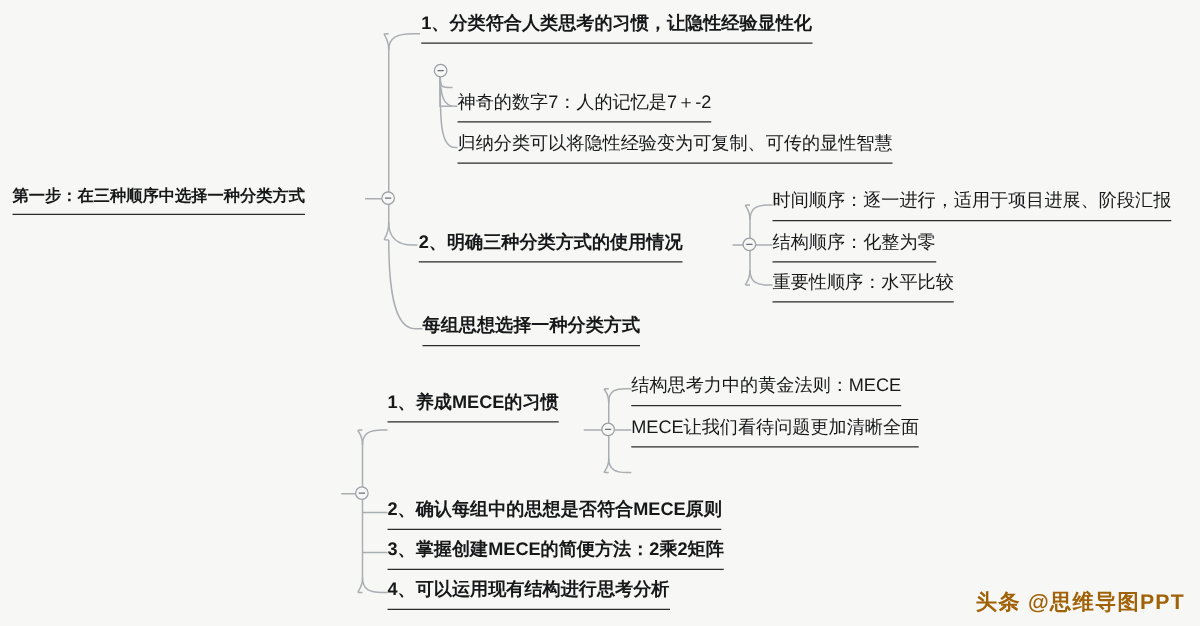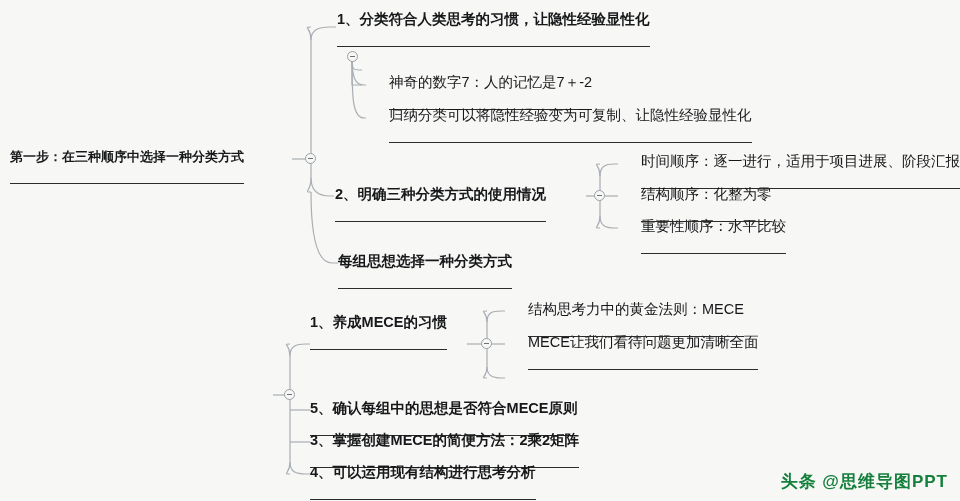--- a/index.html
+++ b/index.html
@@ -38,25 +38,24 @@
     font-size: 13px;
     font-weight: bold;
   }
   .node.lvl1 {
     font-size: 14.5px;
     font-weight: bold;
   }
   .node.lvl2 {
     font-size: 14.5px;
     font-weight: normal;
-    margin-left: 23px;
   }
   .underline {
     border-bottom: 1.5px solid #2b2b2b;
-    padding-bottom: 18px;
+    padding-bottom: 6px;
   }
   .collapse-dot {
     position: absolute;
     width: 11px;
     height: 11px;
     border-radius: 50%;
     background: #f7f7f5;
     border: 1px solid #9aa0a6;
     box-sizing: border-box;
   }
@@ -67,21 +66,21 @@
     top: 4px;
     width: 5px;
     height: 1px;
     background: #6b7177;
   }
   .watermark {
     position: absolute;
     right: 12px;
     bottom: 8px;
     font-size: 17px;
-    color: #15803d;
+    color: #a16207;
     letter-spacing: 1px;
     font-weight: bold;
   }
 </style>
 </head>
 <body>
 
 <div id="canvas">
 
   <svg id="edges" viewBox="0 0 960 501">
@@ -127,40 +126,40 @@
     </g>
   </svg>
 
   <div class="node root underline" style="left:10px; top:149px;">第一步：在三种顺序中选择一种分类方式</div>
   <div class="collapse-dot" style="left:305px; top:153px;"></div>
 
   <div class="node lvl1 underline" style="left:337px; top:11px;">1、分类符合人类思考的习惯，让隐性经验显性化</div>
   <div class="collapse-dot" style="left:347px; top:51px;"></div>
 
   <div class="node lvl2 underline" style="left:366px; top:74px;">神奇的数字7：人的记忆是7＋-2</div>
-  <div class="node lvl2 underline" style="left:366px; top:107px;">归纳分类可以将隐性经验变为可复制、让隐性经验显性化</div>
+  <div class="node lvl2 underline" style="left:366px; top:107px;">归纳分类可以将隐性经验变为可复制、可传的显性智慧</div>
 
   <div class="node lvl1 underline" style="left:335px; top:186px;text-align:right;">2、明确三种分类方式的使用情况</div>
   <div class="collapse-dot" style="left:594px; top:190px;"></div>
 
   <div class="node lvl2 underline" style="left:618px; top:153px;">时间顺序：逐一进行，适用于项目进展、阶段汇报</div>
   <div class="node lvl2 underline" style="left:618px; top:218px;">重要性顺序：水平比较</div>
   <div class="node lvl2 underline" style="left:618px; top:186px;">结构顺序：化整为零</div>
 
   <div class="node lvl1 underline" style="left:338px; top:253px;">每组思想选择一种分类方式</div>
 
   <div class="collapse-dot" style="left:284px; top:389px;"></div>
 
   <div class="node lvl1 underline" style="left:310px; top:314px;">1、养成MECE的习惯</div>
   <div class="collapse-dot" style="left:481px; top:338px;"></div>
 
   <div class="node lvl2 underline" style="left:505px; top:334px;">MECE让我们看待问题更加清晰全面</div>
   <div class="node lvl2 underline" style="left:505px; top:301px;">结构思考力中的黄金法则：MECE</div>
 
-  <div class="node lvl1 underline" style="left:310px; top:400px;">5、确认每组中的思想是否符合MECE原则</div>
+  <div class="node lvl1 underline" style="left:310px; top:400px;">2、确认每组中的思想是否符合MECE原则</div>
   <div class="node lvl1 underline" style="left:310px; top:432px;">3、掌握创建MECE的简便方法：2乘2矩阵</div>
   <div class="node lvl1 underline" style="left:310px; top:464px;">4、可以运用现有结构进行思考分析</div>
 
   <div class="watermark">
     <span>头条 @思维导图PPT</span>
   </div>
 
 </div>
 
 </body></html>

